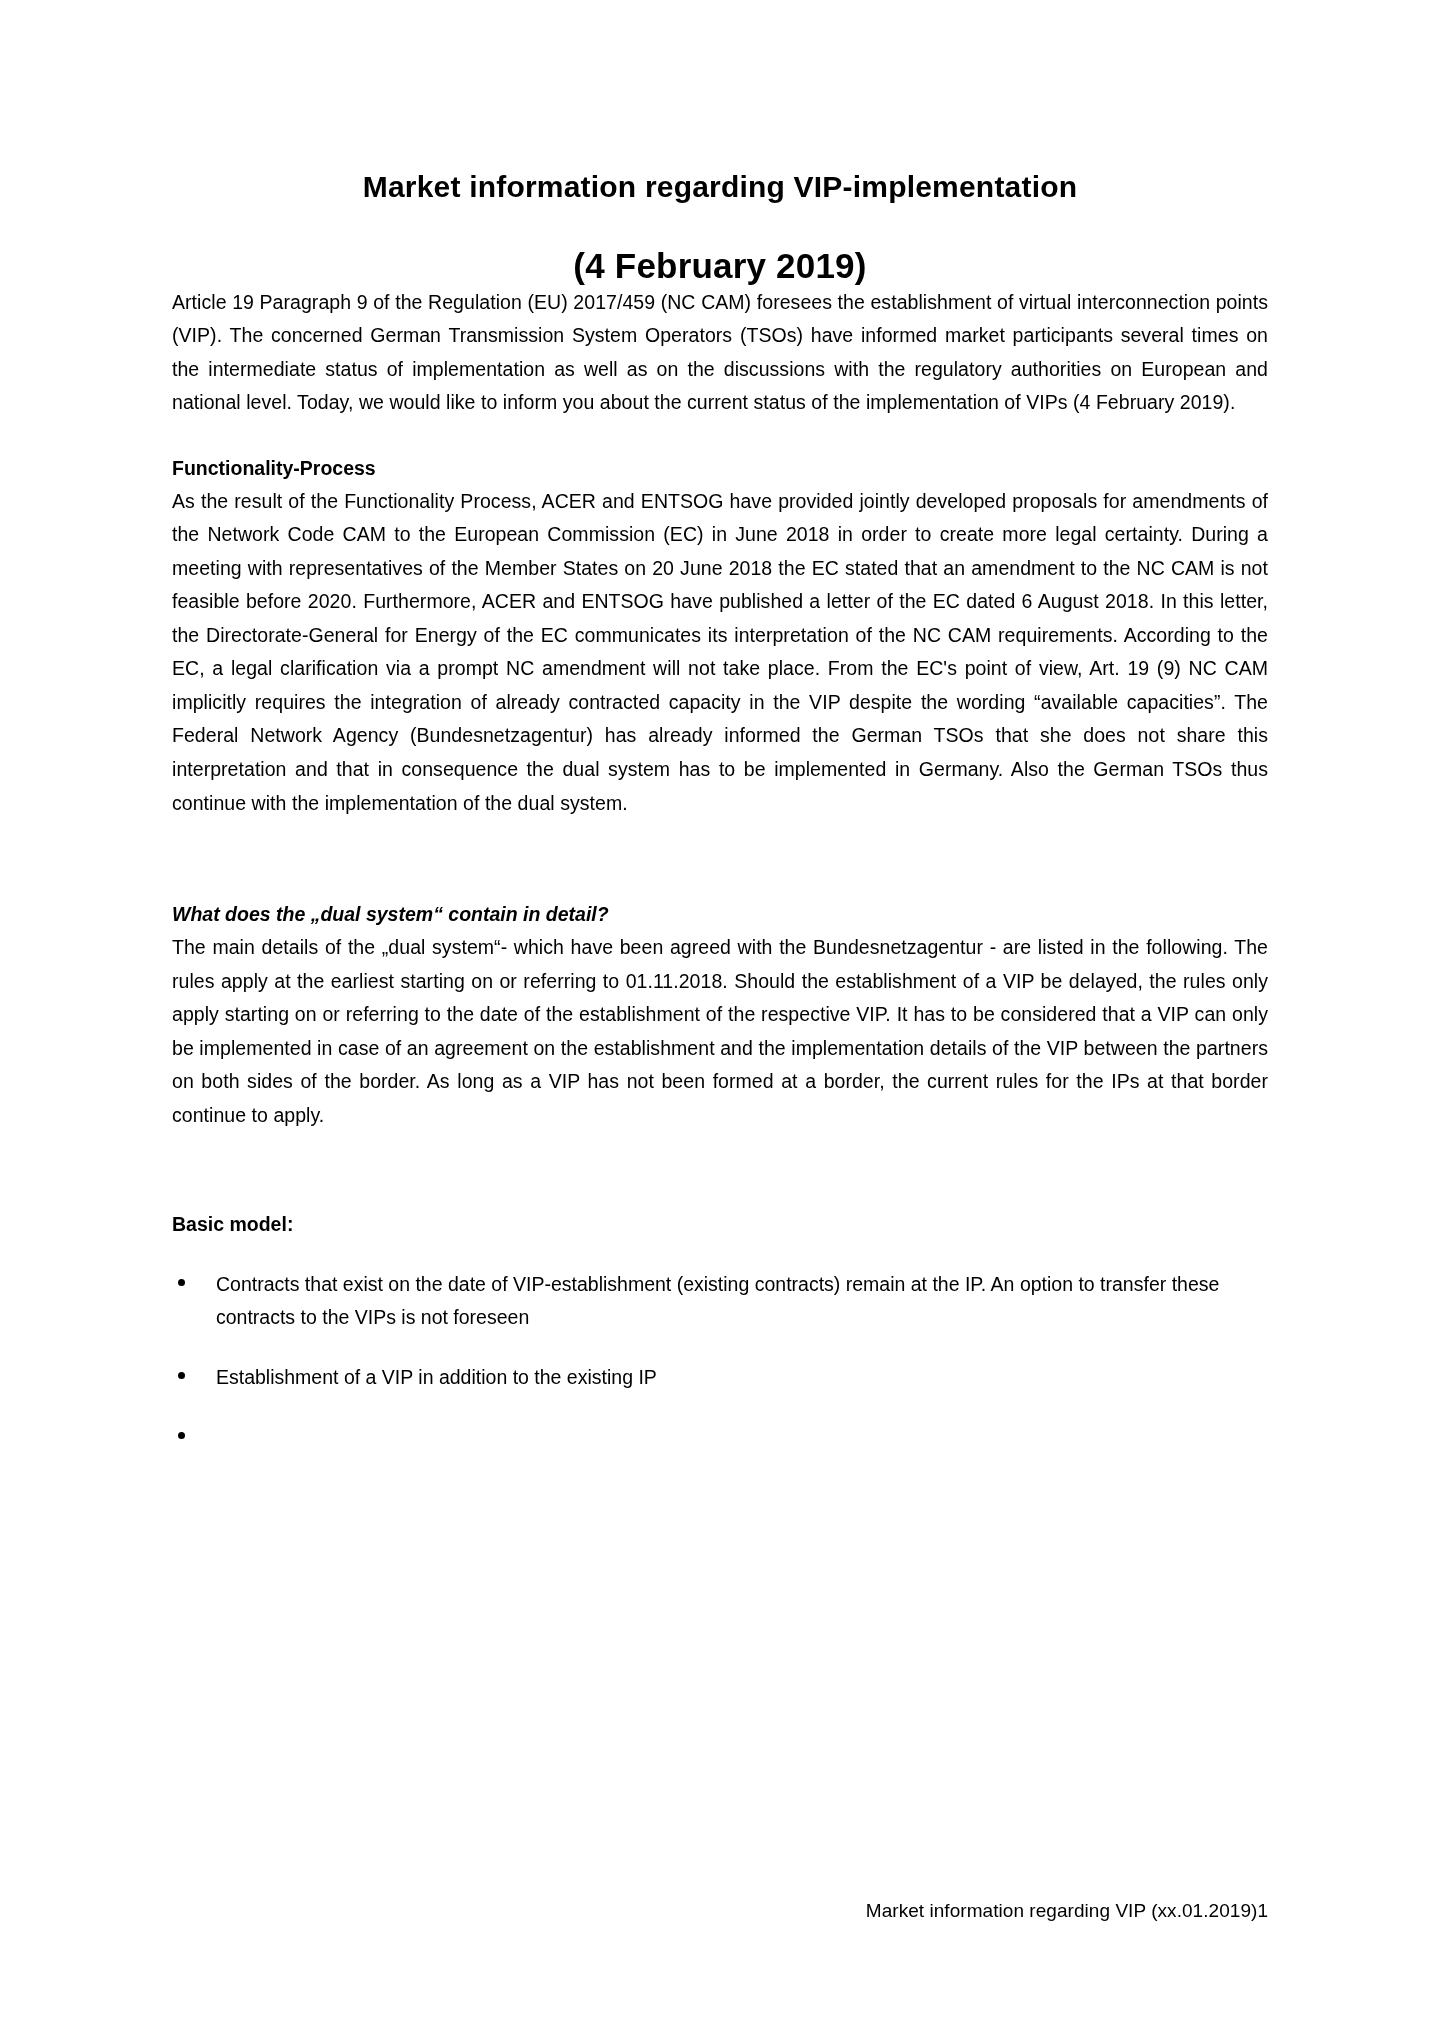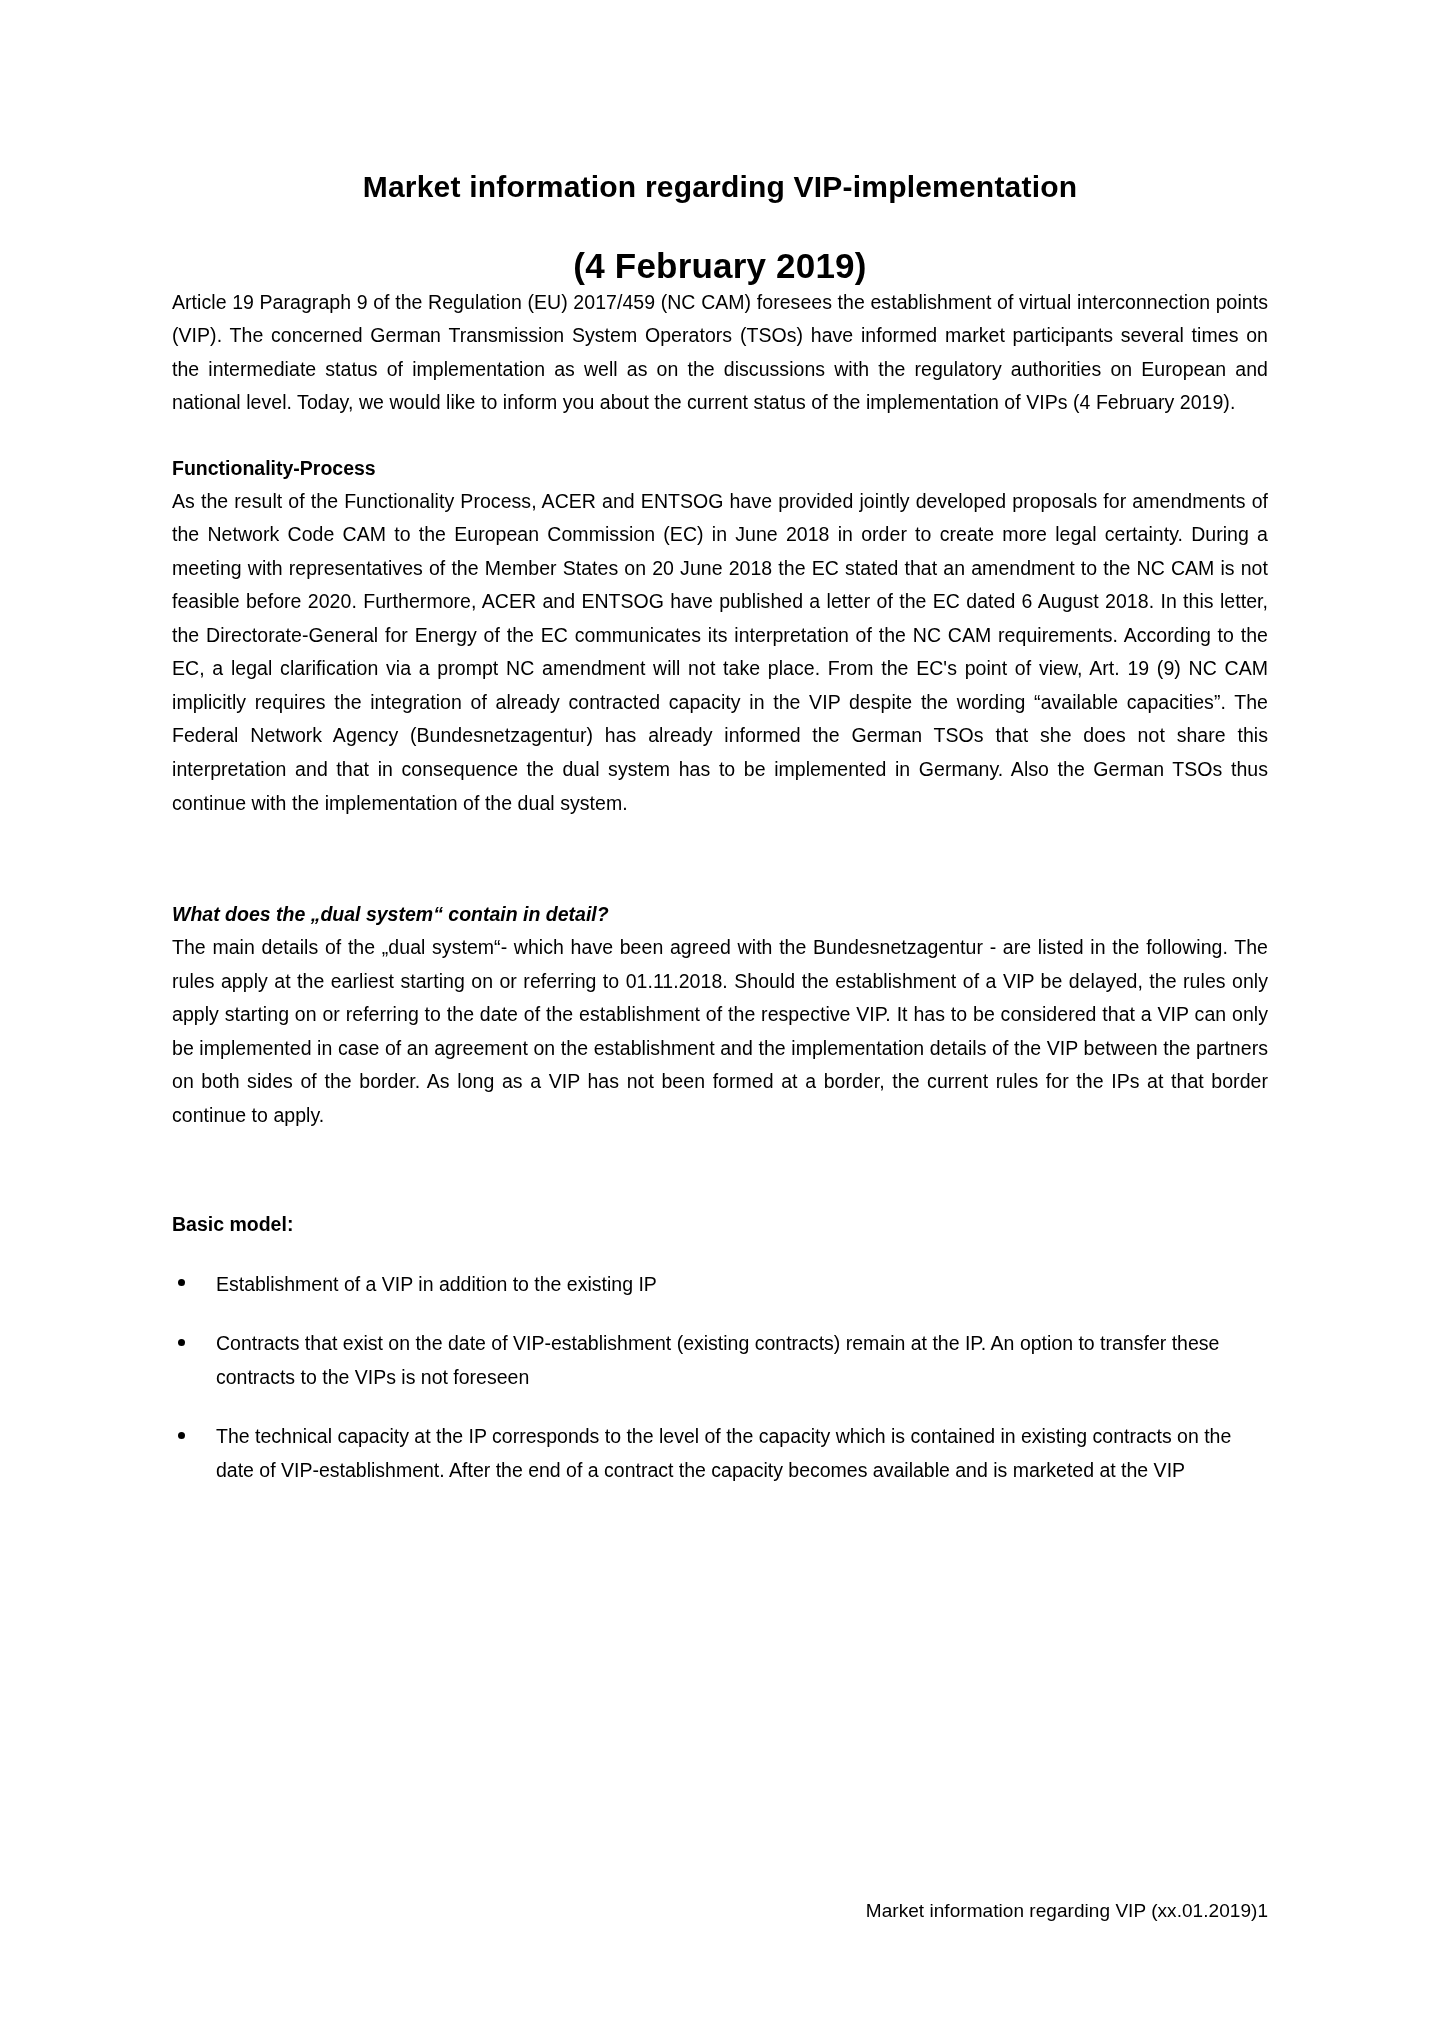--- a/index.html
+++ b/index.html
@@ -139,33 +139,32 @@
 
     <p class="question-head">What does the „dual system“ contain in detail?</p>
 
     <p class="body-text para-gap">The main details of the „dual system“- which have been agreed with the Bundesnetzagentur - are listed in the following. The rules apply at the earliest starting on or referring to 01.11.2018. Should the establishment of a VIP be delayed, the rules only apply starting on or referring to the date of the establishment of the respective VIP. It has to be considered that a VIP can only be implemented in case of an agreement on the establishment and the implementation details of the VIP between the partners on both sides of the border. As long as a VIP has not been formed at a border, the current rules for the IPs at that border continue to apply.</p>
 
     <p class="section-head basic-head">Basic model:</p>
 
     <ul class="bullet-list">
       <li class="bullet-item">
         <span class="dot"></span>
-        <span>Establishment of a VIP in addition to the existing IP</span>
+        <span>Contracts that exist on the date of VIP-establishment (existing contracts) remain at the IP. An option to transfer these contracts to the VIPs is not foreseen</span>
       </li>
       <li class="bullet-item">
         <span class="dot"></span>
-        <span>Contracts that exist on the date of VIP-establishment (existing contracts) remain at the IP. An option to transfer these contracts to the VIPs is not foreseen</span>
+        <span>Establishment of a VIP in addition to the existing IP</span>
       </li>
     </ul>
 
 
     <ul class="bullet-list">
       <li class="bullet-item">
         <span class="dot"></span>
-        <span>The technical capacity at the IP corresponds to the level of the capacity which is contained in existing contracts on the date of VIP-establishment. After the end of a contract the capacity becomes available and is marketed at the VIP</span>
       </li>
     </ul>
 
   </div>
 
   <div class="footer">
     <span>Market information regarding VIP (xx.01.2019)</span>
     <span>1</span>
   </div>
 </div>

